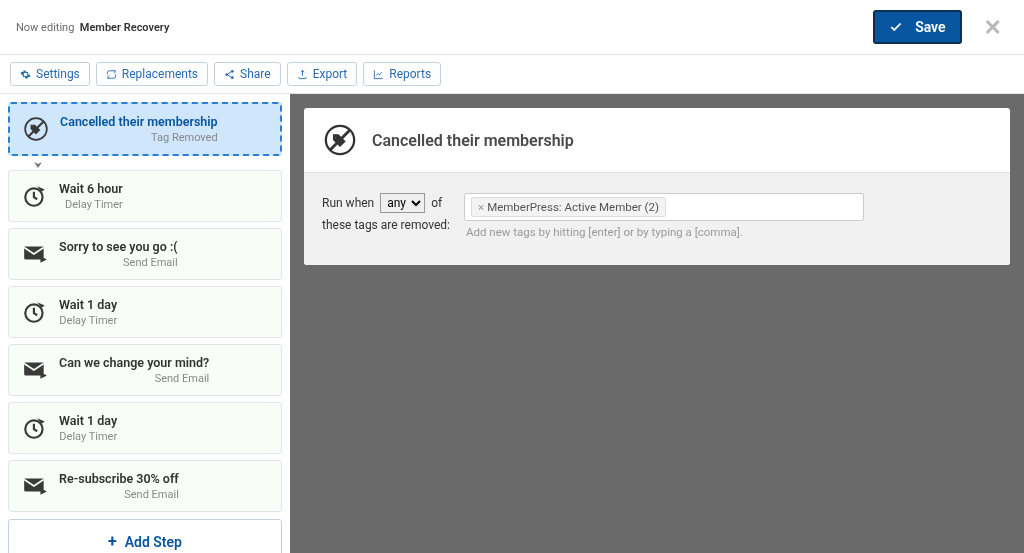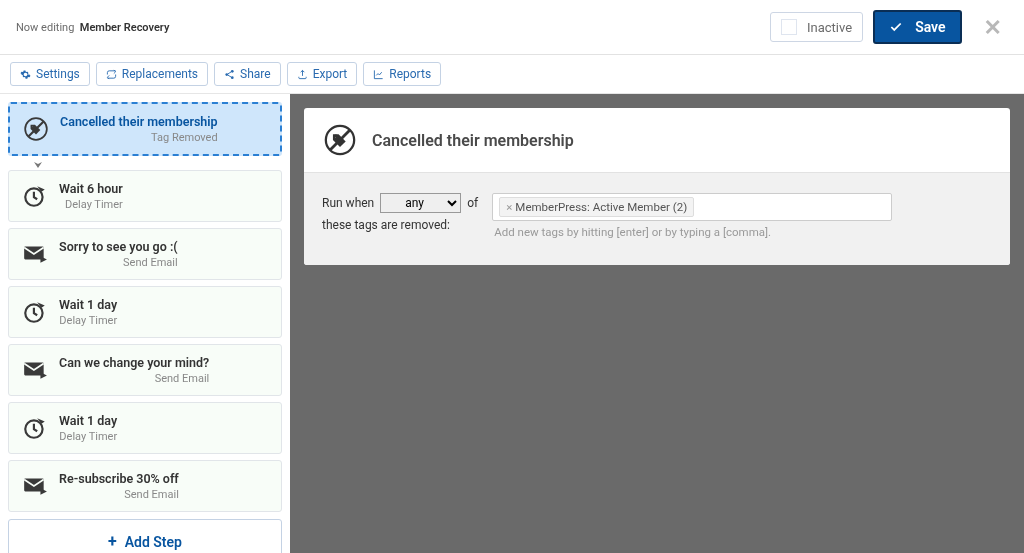--- a/index.html
+++ b/index.html
@@ -39,40 +39,36 @@
 
 .main { flex: 1; background: #6a6a6a; padding: 14px; overflow: auto; }
 .panel { background: #fff; border-radius: 3px; overflow: hidden; }
 .panel-head { display: flex; align-items: center; gap: 14px; padding: 14px 18px; }
 .panel-head .big-icon { width: 36px; height: 36px; display: flex; align-items: center; justify-content: center; }
 .panel-head .big-icon svg { width: 34px; height: 34px; }
 .panel-head .panel-title { font-size: 16px; font-weight: 600; color: #4a4a4a; }
 
 .panel-body { background: #f1f1f1; border-top: 1px solid #e2e2e2; padding: 20px 18px 26px; display: flex; gap: 14px; align-items: flex-start; }
 .runwhen { font-size: 12px; color: #333; line-height: 1.8; }
-.runwhen select { border: 1px solid #999; font-size: 12px; padding: 1px 20px; margin: 0 3px; }
+.runwhen select { border: 1px solid #999; font-size: 12px; padding: 1px 2px; margin: 0 3px; }
 .taginput { border: 1px solid #ccc; background: #fff; border-radius: 2px; padding: 3px 6px; min-width: 400px; }
 .tag { display: inline-block; background: #f3f3f3; border: 1px solid #ddd; border-radius: 2px; padding: 2px 6px; font-size: 11.5px; color: #555; }
 .tag .x { color: #999; margin-right: 3px; cursor: pointer; }
 .taghint { font-size: 11.5px; color: #9a9a9a; padding: 4px 2px 0; }
 
 .notes { margin-top: 10px; border: 1px solid #828282; background: #6a6a6a; min-height: 96px; padding: 8px 10px; font-size: 12px; color: #cfcfcf; border-radius: 2px; }
 </style>
 </head>
 <body>
 
 <div class="header">
   <div class="header-title">
     <span>Now editing</span>&nbsp;&nbsp;<strong>Member Recovery</strong>
   </div>
   <div class="header-spacer"></div>
-  <div class="inactive-box">
-    <span class="color-swatch"></span>
-    <span>Inactive</span>
-  </div>
   <button class="save-btn">
     <svg viewBox="0 0 24 24" fill="none" stroke="currentColor" stroke-width="3">
         <polyline points="20 6 9 17 4 12"></polyline>
       </svg>
     <span>Save</span>
   </button>
   <span class="close-x">✕</span>
 </div>
 
 <div class="actionbar">

